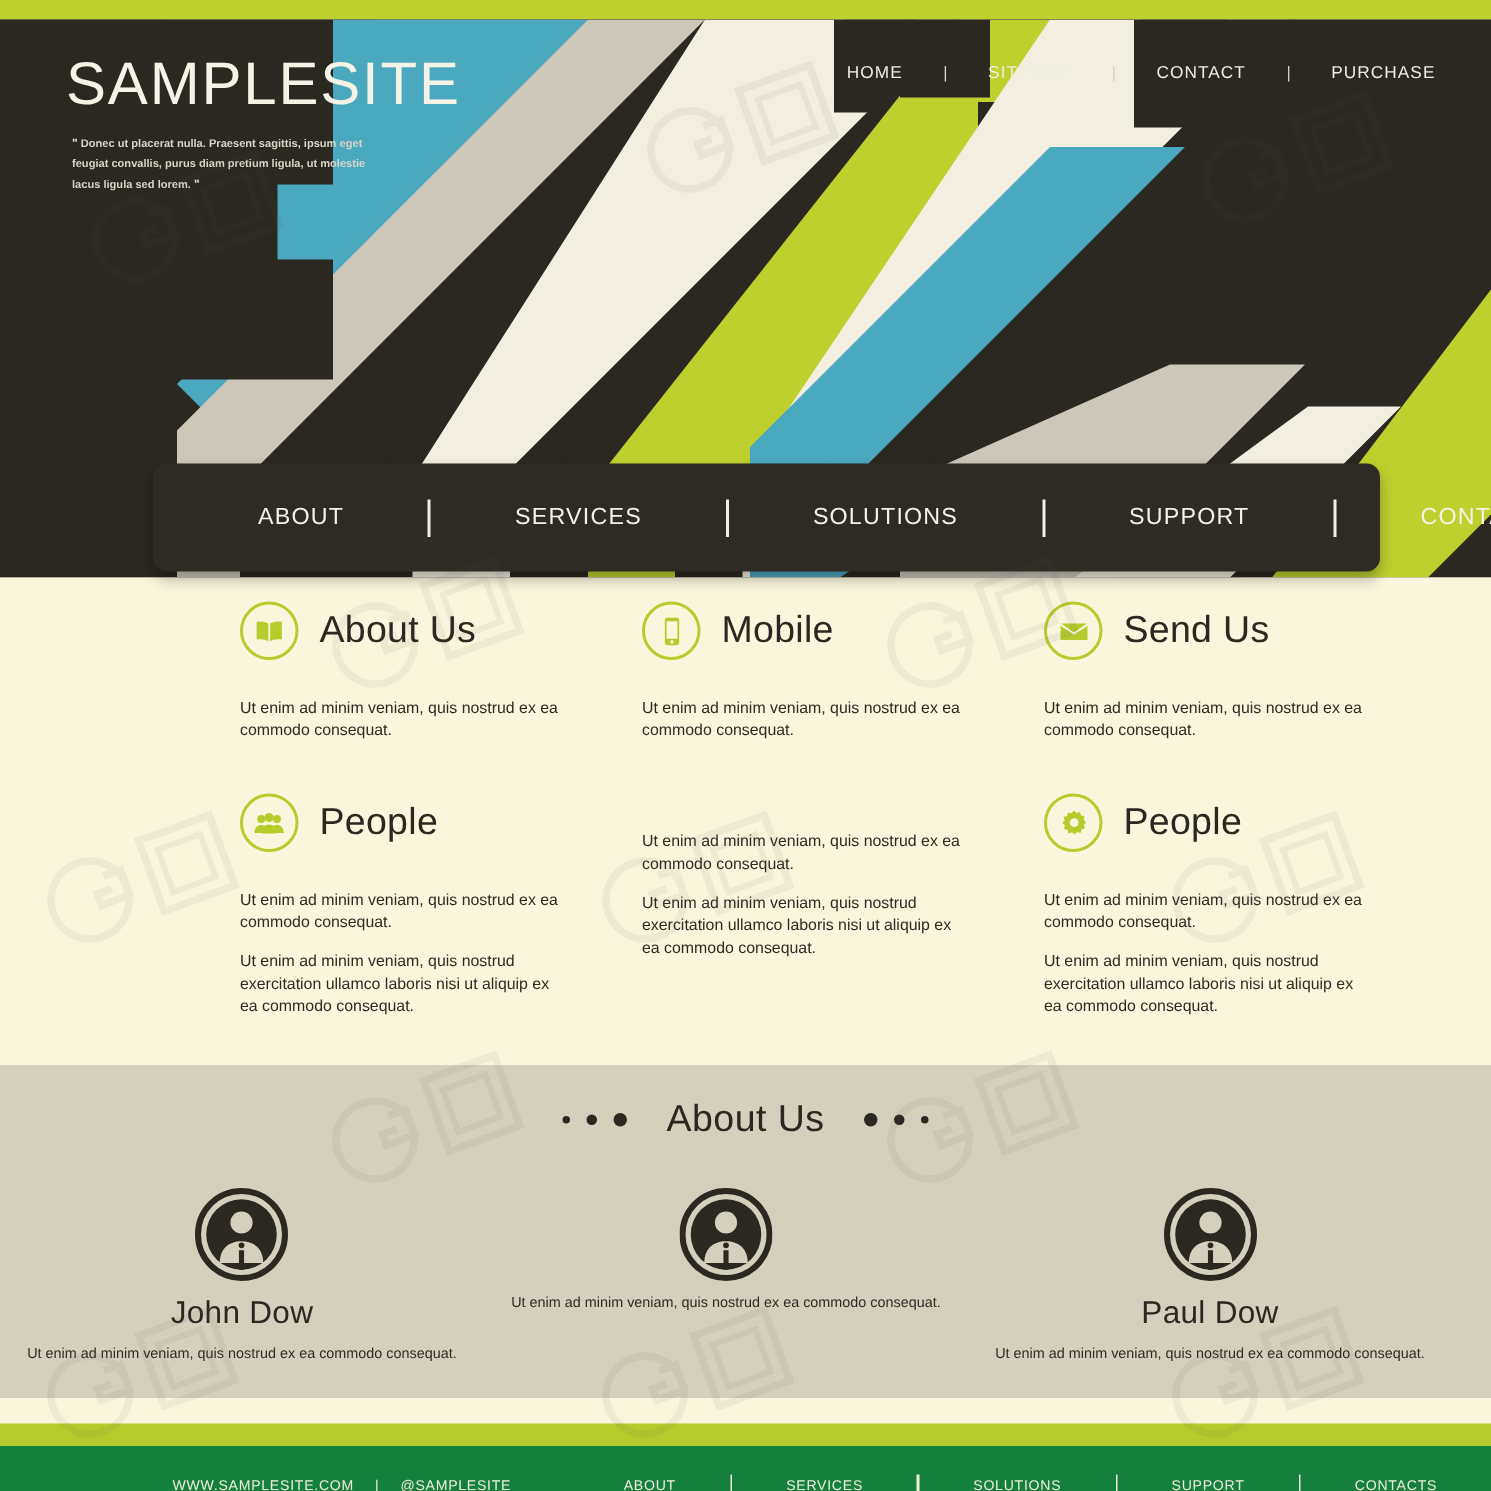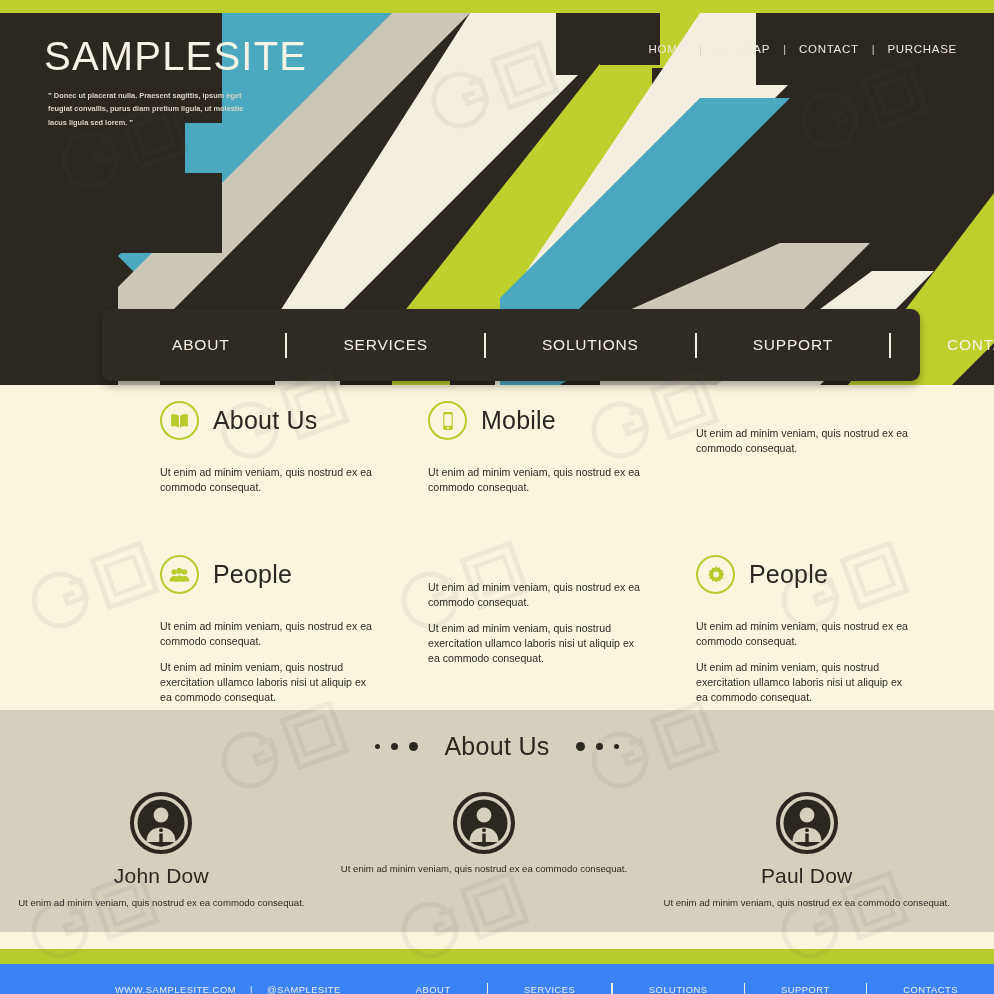--- a/index.html
+++ b/index.html
@@ -79,21 +79,21 @@
   }
 
   
   .top-nav {
     position: absolute;
     top: 30px;
     right: 24px;
     z-index: 6;
     display: flex;
     align-items: flex-start;
-    gap: 0px;
+    gap: 14px;
   }
   .top-nav a {
     color: #efece0;
     font-size: 11.5px;
     letter-spacing: 0.7px;
     text-decoration: none;
     padding: 0 13px;
     white-space: nowrap;
   }
   .top-nav .sep {
@@ -145,21 +145,21 @@
   }
   .feat-grid {
     position: absolute;
     top: 16px;
     left: 160px;
     width: 740px;
     display: grid;
     grid-template-columns: 268px 268px 268px;
     column-gap: 0px;
   }
-  .feat-row2 { top: 170px; }
+  .feat-row2 { top: 144px; }
   .feat {
     position: relative;
   }
   .feat-head {
     display: flex;
     align-items: center;
     gap: 14px;
   }
   .circle-icon {
     width: 39px;
@@ -258,21 +258,21 @@
     position: absolute;
     top: 949px; left: 0;
     width: 994px; height: 15px;
     background: #b6cc2c;
   }
   .footer {
     position: absolute;
     top: 964px; left: 0;
     width: 994px;
     height: 30px;
-    background: #3b82f6;
+    background: #15803d;
     overflow: hidden;
   }
   .footer-inner {
     position: absolute;
     top: 19px;
     left: 0;
     width: 994px;
     display: flex;
     align-items: center;
     color: #efece0;
@@ -458,20 +458,29 @@
             </svg>
           </span>
           <span class="feat-title">Mobile</span>
         </div>
         <div class="feat-body">
           <p>Ut enim ad minim veniam, quis nostrud ex ea commodo consequat.</p>
         </div>
       </div>
 
       <div class="feat">
+        <div class="feat-head">
+          <span class="circle-icon">
+            <svg width="20" height="15" viewBox="0 0 20 15">
+              <path d="M1,4.2 L1,13.6 L19,13.6 L19,4.2 L10,10.2 Z" fill="#b6cc2c"></path>
+              <path d="M1.4,2.6 L10,8.6 L18.6,2.6 Z" fill="#b6cc2c"></path>
+            </svg>
+          </span>
+          <span class="feat-title">Send Us</span>
+        </div>
         <div class="feat-body">
           <p>Ut enim ad minim veniam, quis nostrud ex ea commodo consequat.</p>
         </div>
       </div>
     </div>
 
     <div class="feat-grid feat-row2">
 
       <div class="feat">
         <div class="feat-head">

